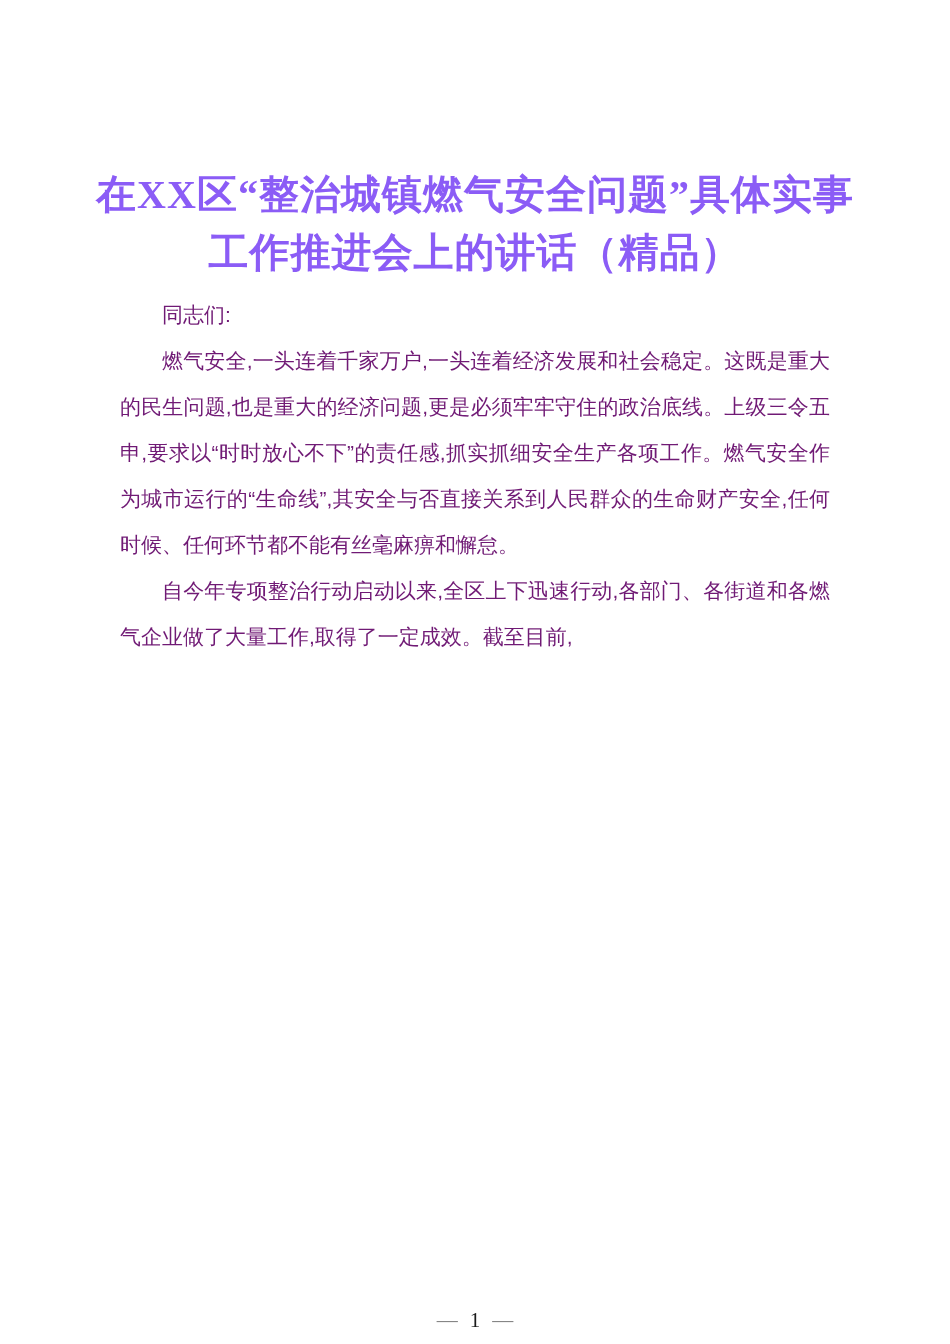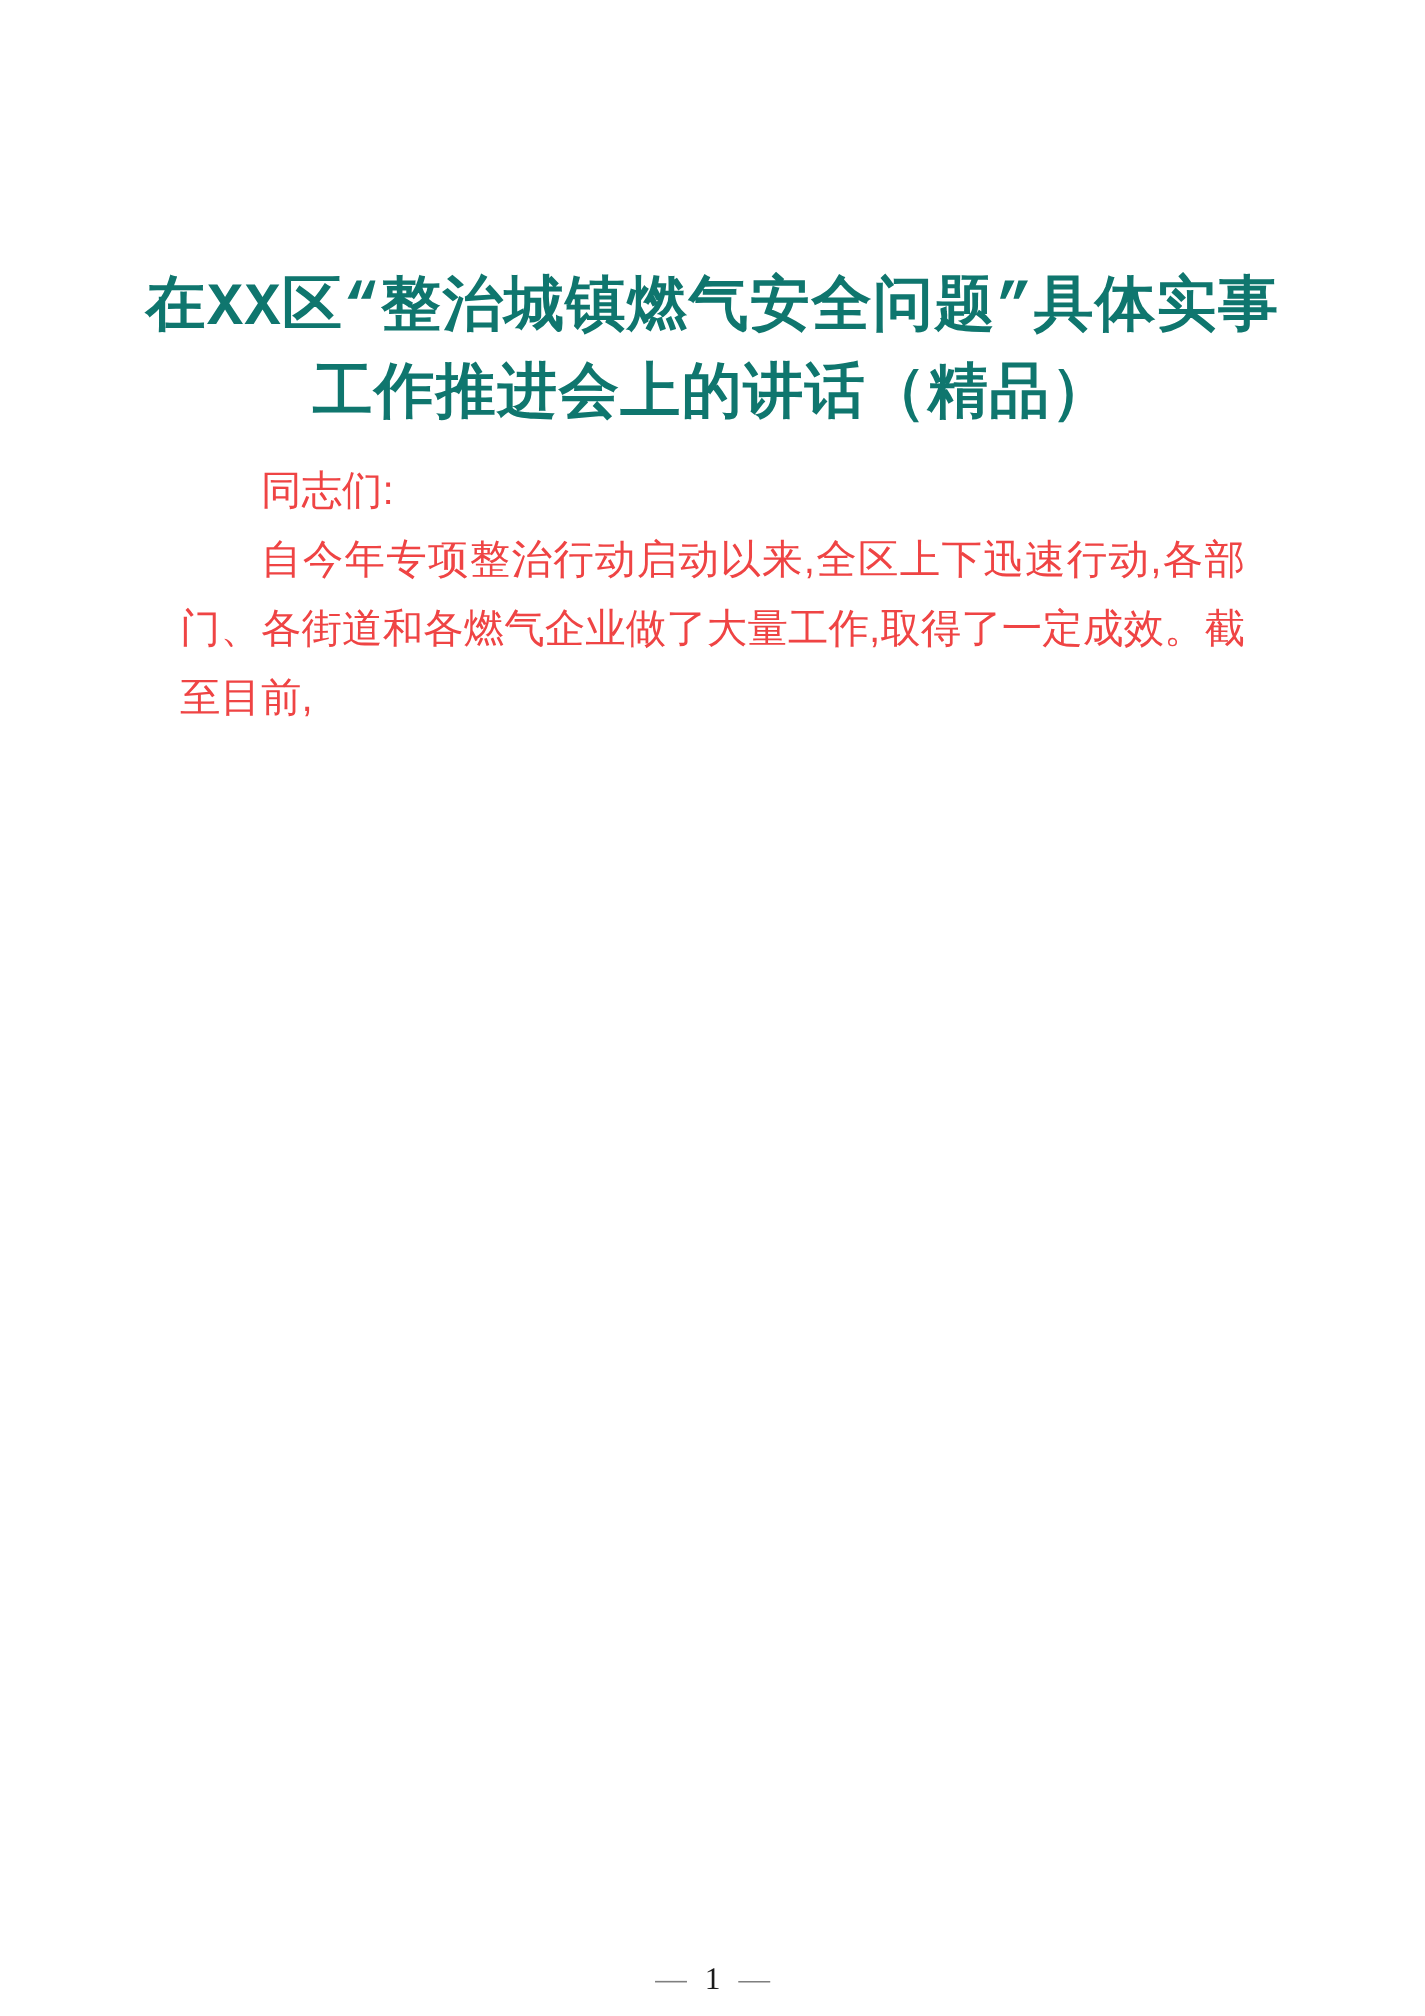--- a/index.html
+++ b/index.html
@@ -17,36 +17,36 @@
   }
   .page {
     width: 950px;
     height: 1344px;
     box-sizing: border-box;
     padding-top: 166px;
     position: relative;
   }
   .doc-title {
     width: 760px;
-    margin: 12px auto 10px auto;
+    margin: 0 auto 10px auto;
     font-size: 40px;
     font-weight: bold;
     line-height: 58px;
     text-align: center;
     letter-spacing: 1px;
-    color: #0f766e;
-    font-family: Liberation Mono, monospace;
+    color: #8b5cf6;
+    font-family: Liberation Serif, serif;
   }
   .doc-body {
     width: 710px;
     margin: 0 auto;
-    font-size: 27px;
+    font-size: 21px;
     line-height: 46px;
     text-align: justify;
-    color: #ef4444;
+    color: #701a75;
   }
   .para {
     margin: 0;
     text-indent: 2em;
     word-break: break-all;
   }
   .para.heading {
     
     font-weight: normal;
   }
@@ -71,20 +71,21 @@
 </style>
 </head>
 <body>
 
 <div class="page">
 
   <h1 class="doc-title">在XX区“整治城镇燃气安全问题”具体实事工作推进会上的讲话（精品）</h1>
 
   <div class="doc-body">
     <p class="para salutation">同志们:</p>
+    <p class="para">燃气安全,一头连着千家万户,一头连着经济发展和社会稳定。这既是重大的民生问题,也是重大的经济问题,更是必须牢牢守住的政治底线。上级三令五申,要求以“时时放心不下”的责任感,抓实抓细安全生产各项工作。燃气安全作为城市运行的“生命线”,其安全与否直接关系到人民群众的生命财产安全,任何时候、任何环节都不能有丝毫麻痹和懈怠。</p>
     <p class="para">自今年专项整治行动启动以来,全区上下迅速行动,各部门、各街道和各燃气企业做了大量工作,取得了一定成效。截至目前,</p>
   </div>
 
   <div class="footer">
     <span class="dash">—</span><span class="page-num">1</span><span class="dash">—</span>
   </div>
 
 </div>
 
 </body></html>

